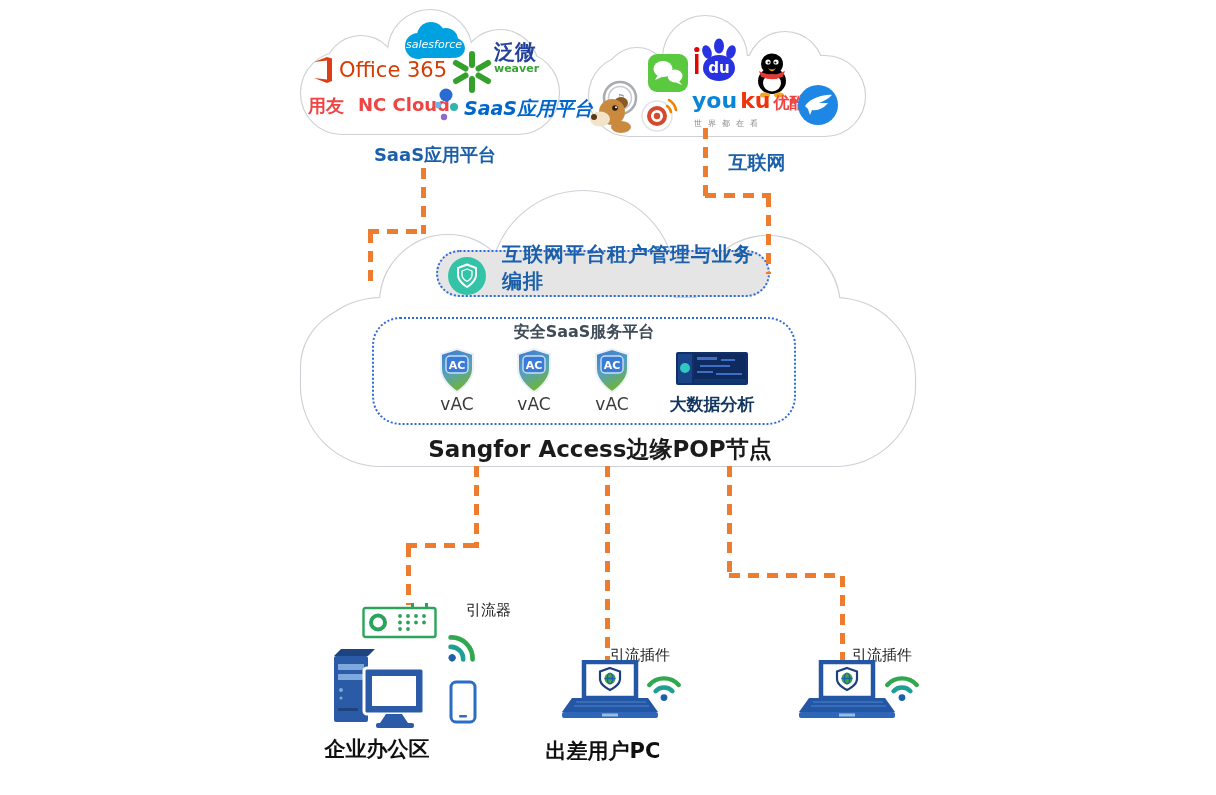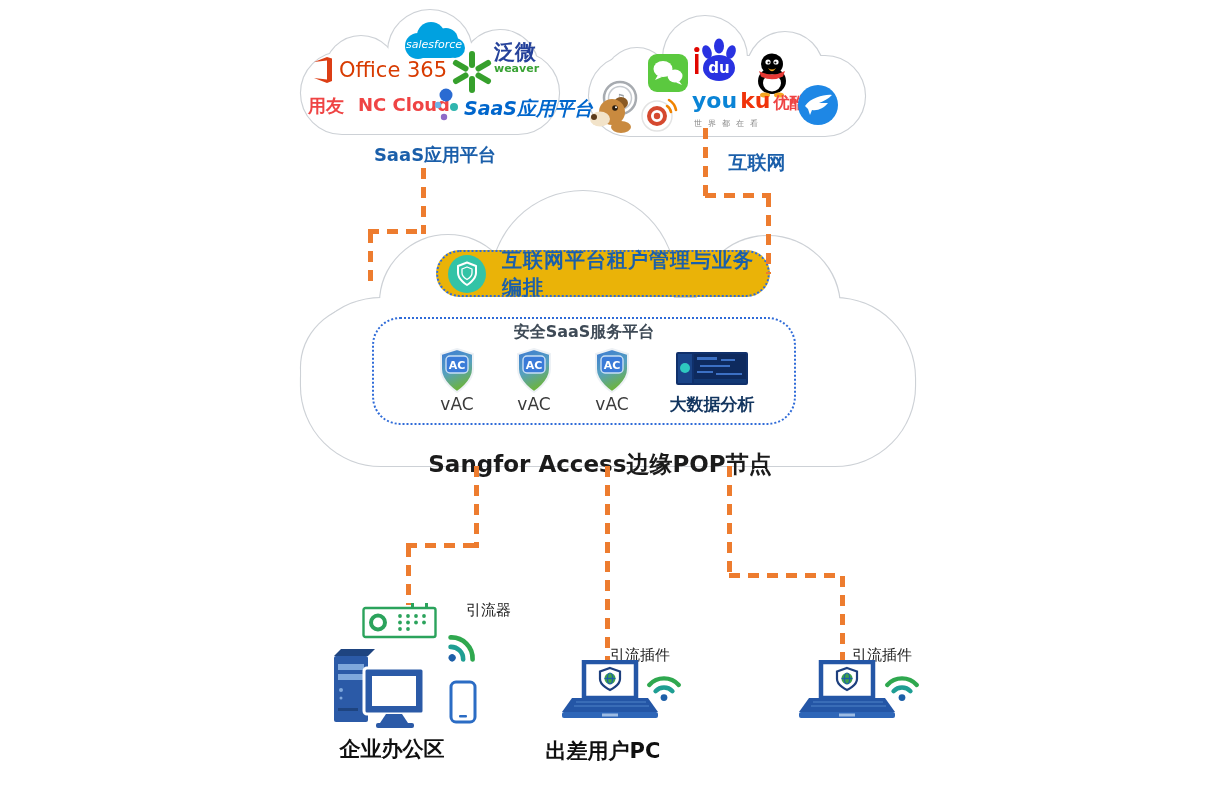--- a/index.html
+++ b/index.html
@@ -15,39 +15,39 @@
   .vdash { position:absolute; width:5px;
     background:repeating-linear-gradient(to bottom, var(--orange,#ED7C2F) 0 11px, transparent 11px 19px);
     z-index:3; }
   .hdash { position:absolute; height:5px;
     background:repeating-linear-gradient(to right, var(--orange,#ED7C2F) 0 11px, transparent 11px 19px);
     z-index:3; }
   .cloud-label { color:var(--blue_label,#1B5FAA); font-weight:bold; text-align:center; }
   .pill {
     position:absolute; left:436px; top:250px; width:334px; height:47px;
     border:2.5px dotted var(--dotted_blue,#2F6BD8); border-radius:26px;
-    display:flex; align-items:center; gap:16px; padding:0 10px; background:#eab308; z-index:2;
+    display:flex; align-items:flex-end; gap:16px; padding:0 10px; background:#e5e5e5; z-index:2;
   }
   .pill-circle {
     width:38px; height:38px; border-radius:50%; background:var(--teal,#33C3A6);
     display:flex; align-items:center; justify-content:center; flex:0 0 auto;
   }
   .pill-text { color:var(--blue_label,#1B5FAA); font-weight:bold; font-size:20px; letter-spacing:1px; }
   .saasbox {
     position:absolute; left:372px; top:317px; width:424px; height:108px;
     border:2.5px dotted var(--dotted_blue,#2F6BD8); border-radius:28px; background:#fff; z-index:2;
   }
   .saasbox-title { position:absolute; left:372px; top:322px; width:424px; text-align:center;
     color:var(--platform_title,#3E4A56); font-weight:bold; font-size:16px; z-index:2; }
   .vac-label { position:absolute; top:394px; width:60px; text-align:center;
     color:#3A3A3A; font-size:17px; z-index:2; }
   .bigdata-label { position:absolute; left:658px; top:393px; width:108px; text-align:center;
     color:var(--navy_label,#12355F); font-weight:bold; font-size:17px; z-index:2; }
   .pop-title { position:absolute; left:400px; top:434px; width:400px; text-align:center;
-    color:#1B1B1B; font-weight:bold; font-size:23px; z-index:2;margin-top:15px; }
+    color:#1B1B1B; font-weight:bold; font-size:23px; z-index:2; }
   .note { position:absolute; color:#222; font-size:15px; z-index:4;font-family:Liberation Mono, monospace; }
   .ep-label { position:absolute; color:#101010; font-weight:bold; font-size:21px;
     text-align:center; width:140px; z-index:4; }
   .z2 { z-index:2; } .z4 { z-index:4; }
   .youku-line { display:flex; align-items:baseline; gap:3px;text-align:center; }
   .youku-en1 { color:#0A84D6; font-weight:bold; font-size:22px; letter-spacing:0; }
   .youku-en2 { color:#F0330A; font-weight:bold; font-size:22px; }
   .youku-cn  { color:#ef4444; font-weight:bold; font-size:16px; }
   .youku-slogan { color:#8a8a8a; font-size:8px; letter-spacing:6px; margin-top:4px; margin-left:2px; }
   .office-row { display:flex; align-items:center; gap:5px; }
@@ -353,21 +353,21 @@
       <path d="M10 18 A 11 11 0 0 1 26 18" stroke="#1F9E93" stroke-width="4.2" fill="none" stroke-linecap="round"></path>
       <circle cx="18" cy="24" r="3.2" fill="#1D5FA8"></circle>
     </svg>
   </div>
 
   <svg class="abs z4" style="left:449px;top:680px" width="28" height="44" viewBox="0 0 28 44">
     <rect x="2" y="2" width="24" height="40" rx="5" fill="#fff" stroke="#2B6CC4" stroke-width="3"></rect>
     <rect x="10" y="35" width="8" height="2.5" rx="1" fill="#2B6CC4"></rect>
   </svg>
 
-  <div class="ep-label" style="left:322px;top:735px">企业办公区</div>
+  <div class="ep-label" style="left:307px;top:735px">企业办公区</div>
 
   <div class="note" style="left:610px;top:646px">引流插件</div>
 
   <svg class="abs z4" style="left:556px;top:660px" width="108" height="60" viewBox="0 0 108 60">
     <rect x="28" y="2" width="52" height="36" fill="#fff" stroke="#2456A6" stroke-width="4.5"></rect>
     <path d="M54 8 L64 11.5 V19 C64 25.5 54 30 54 30 C54 30 44 25.5 44 19 V11.5 Z" fill="#fff" stroke="#1D3F7E" stroke-width="2.2"></path>
     <circle cx="54" cy="18.5" r="5.5" fill="#3FA14B"></circle>
     <line x1="48.5" y1="18.5" x2="59.5" y2="18.5" stroke="#1D5FA8" stroke-width="1.4"></line>
     <ellipse cx="54" cy="18.5" rx="2.6" ry="5.5" fill="none" stroke="#1D5FA8" stroke-width="1.2"></ellipse>
     <polygon points="16,38 92,38 102,52 6,52" fill="#2456A6"></polygon>

